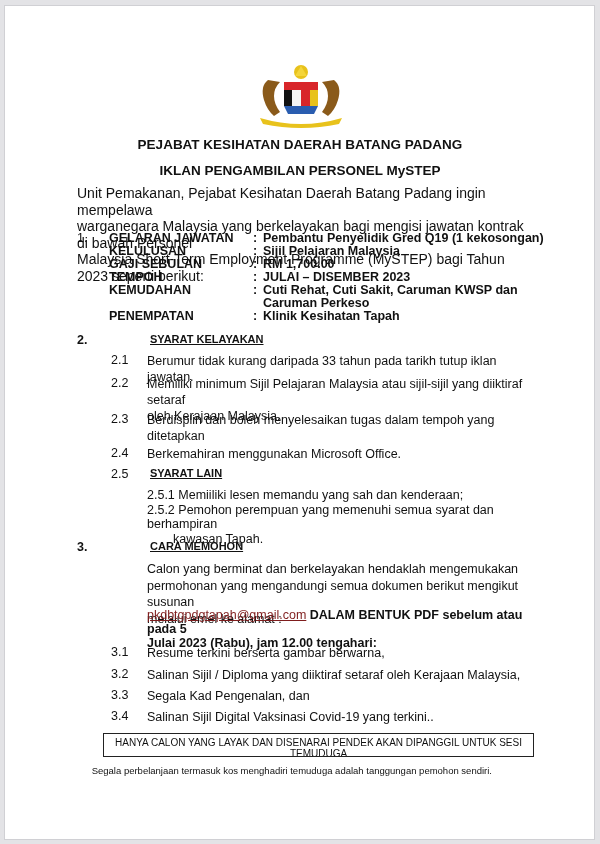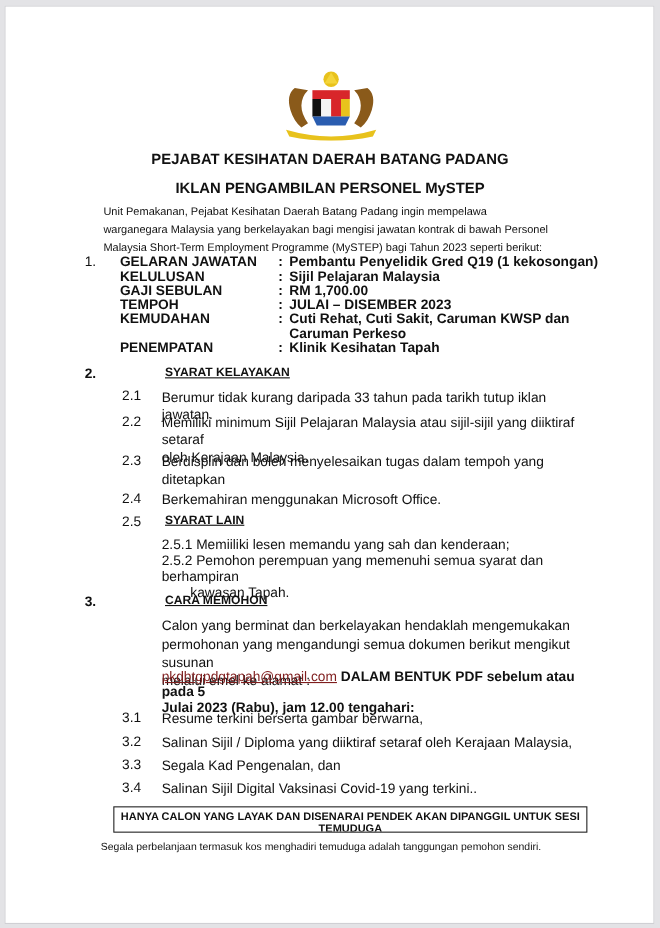--- a/index.html
+++ b/index.html
@@ -3,36 +3,36 @@
 <meta charset="utf-8">
 <style>
   html, body { margin:0; padding:0; }
   body { width:600px; height:844px; background:#e3e3e6; position:relative; overflow:hidden;
          font-family:"Liberation Sans", sans-serif; color:#111; }
   .page { position:absolute; left:4px; top:5px; width:591px; height:835px; background:#fff;
           border:1px solid #d0d0d4; box-sizing:border-box; }
   .abs { position:absolute; }
   .crest { left:246px; top:62px; width:110px; height:66px; }
   .h1 { left:0; width:600px; text-align:center; font-weight:bold; font-size:13.5px; }
-  .para { left:94px; width:460px; font-size:10px; line-height:16.5px; }
+  .para { left:77px; width:460px; font-size:14px; line-height:16.5px; }
   .spec { left:77px; font-size:12.5px; line-height:13px; font-weight:bold; }
   .spec-num { position:absolute; left:0; font-weight:normal; }
   .spec-row { position:absolute; left:32px; white-space:nowrap; }
   .spec-label { display:inline-block; width:144px; }
   .spec-colon { display:inline-block; width:10px; }
   .spec-val2 { position:absolute; left:186px; }
   .sec-num { left:77px; font-weight:bold; font-size:12.5px; }
   .sec-title { left:150px; font-weight:bold; font-size:11px; text-decoration:underline; }
   .item-num { left:111px; font-size:12.5px; }
   .item-text { left:147px; width:390px; font-size:12.5px; line-height:16px; }
   .sub-text { left:147px; width:390px; font-size:12.5px; line-height:14.5px; }
   .sub-text .hang { padding-left:26px; }
   .email { color:#7f1d1d; text-decoration:underline; }
   .notice { left:103px; top:733px; width:431px; height:24px; border:1.3px solid #222; box-sizing:border-box;
-            text-align:center; font-weight:bold; font-size:10px; line-height:11px; overflow:hidden; padding-top:3px; }
+            text-align:center; font-weight:normal; font-size:10px; line-height:11px; overflow:hidden; padding-top:3px; }
   .footer-note { left:0; width:492px; text-align:right; top:765px; font-size:9.5px; }
 </style>
 </head>
 <body>
 
 <div class="page"></div>
 
 <svg class="abs crest" viewBox="0 0 110 66">
   <circle cx="55" cy="10" r="7" fill="#e8c21c"></circle>
   <path d="M49 14 L55 4 L61 14 Z" fill="#f4d53a"></path>

